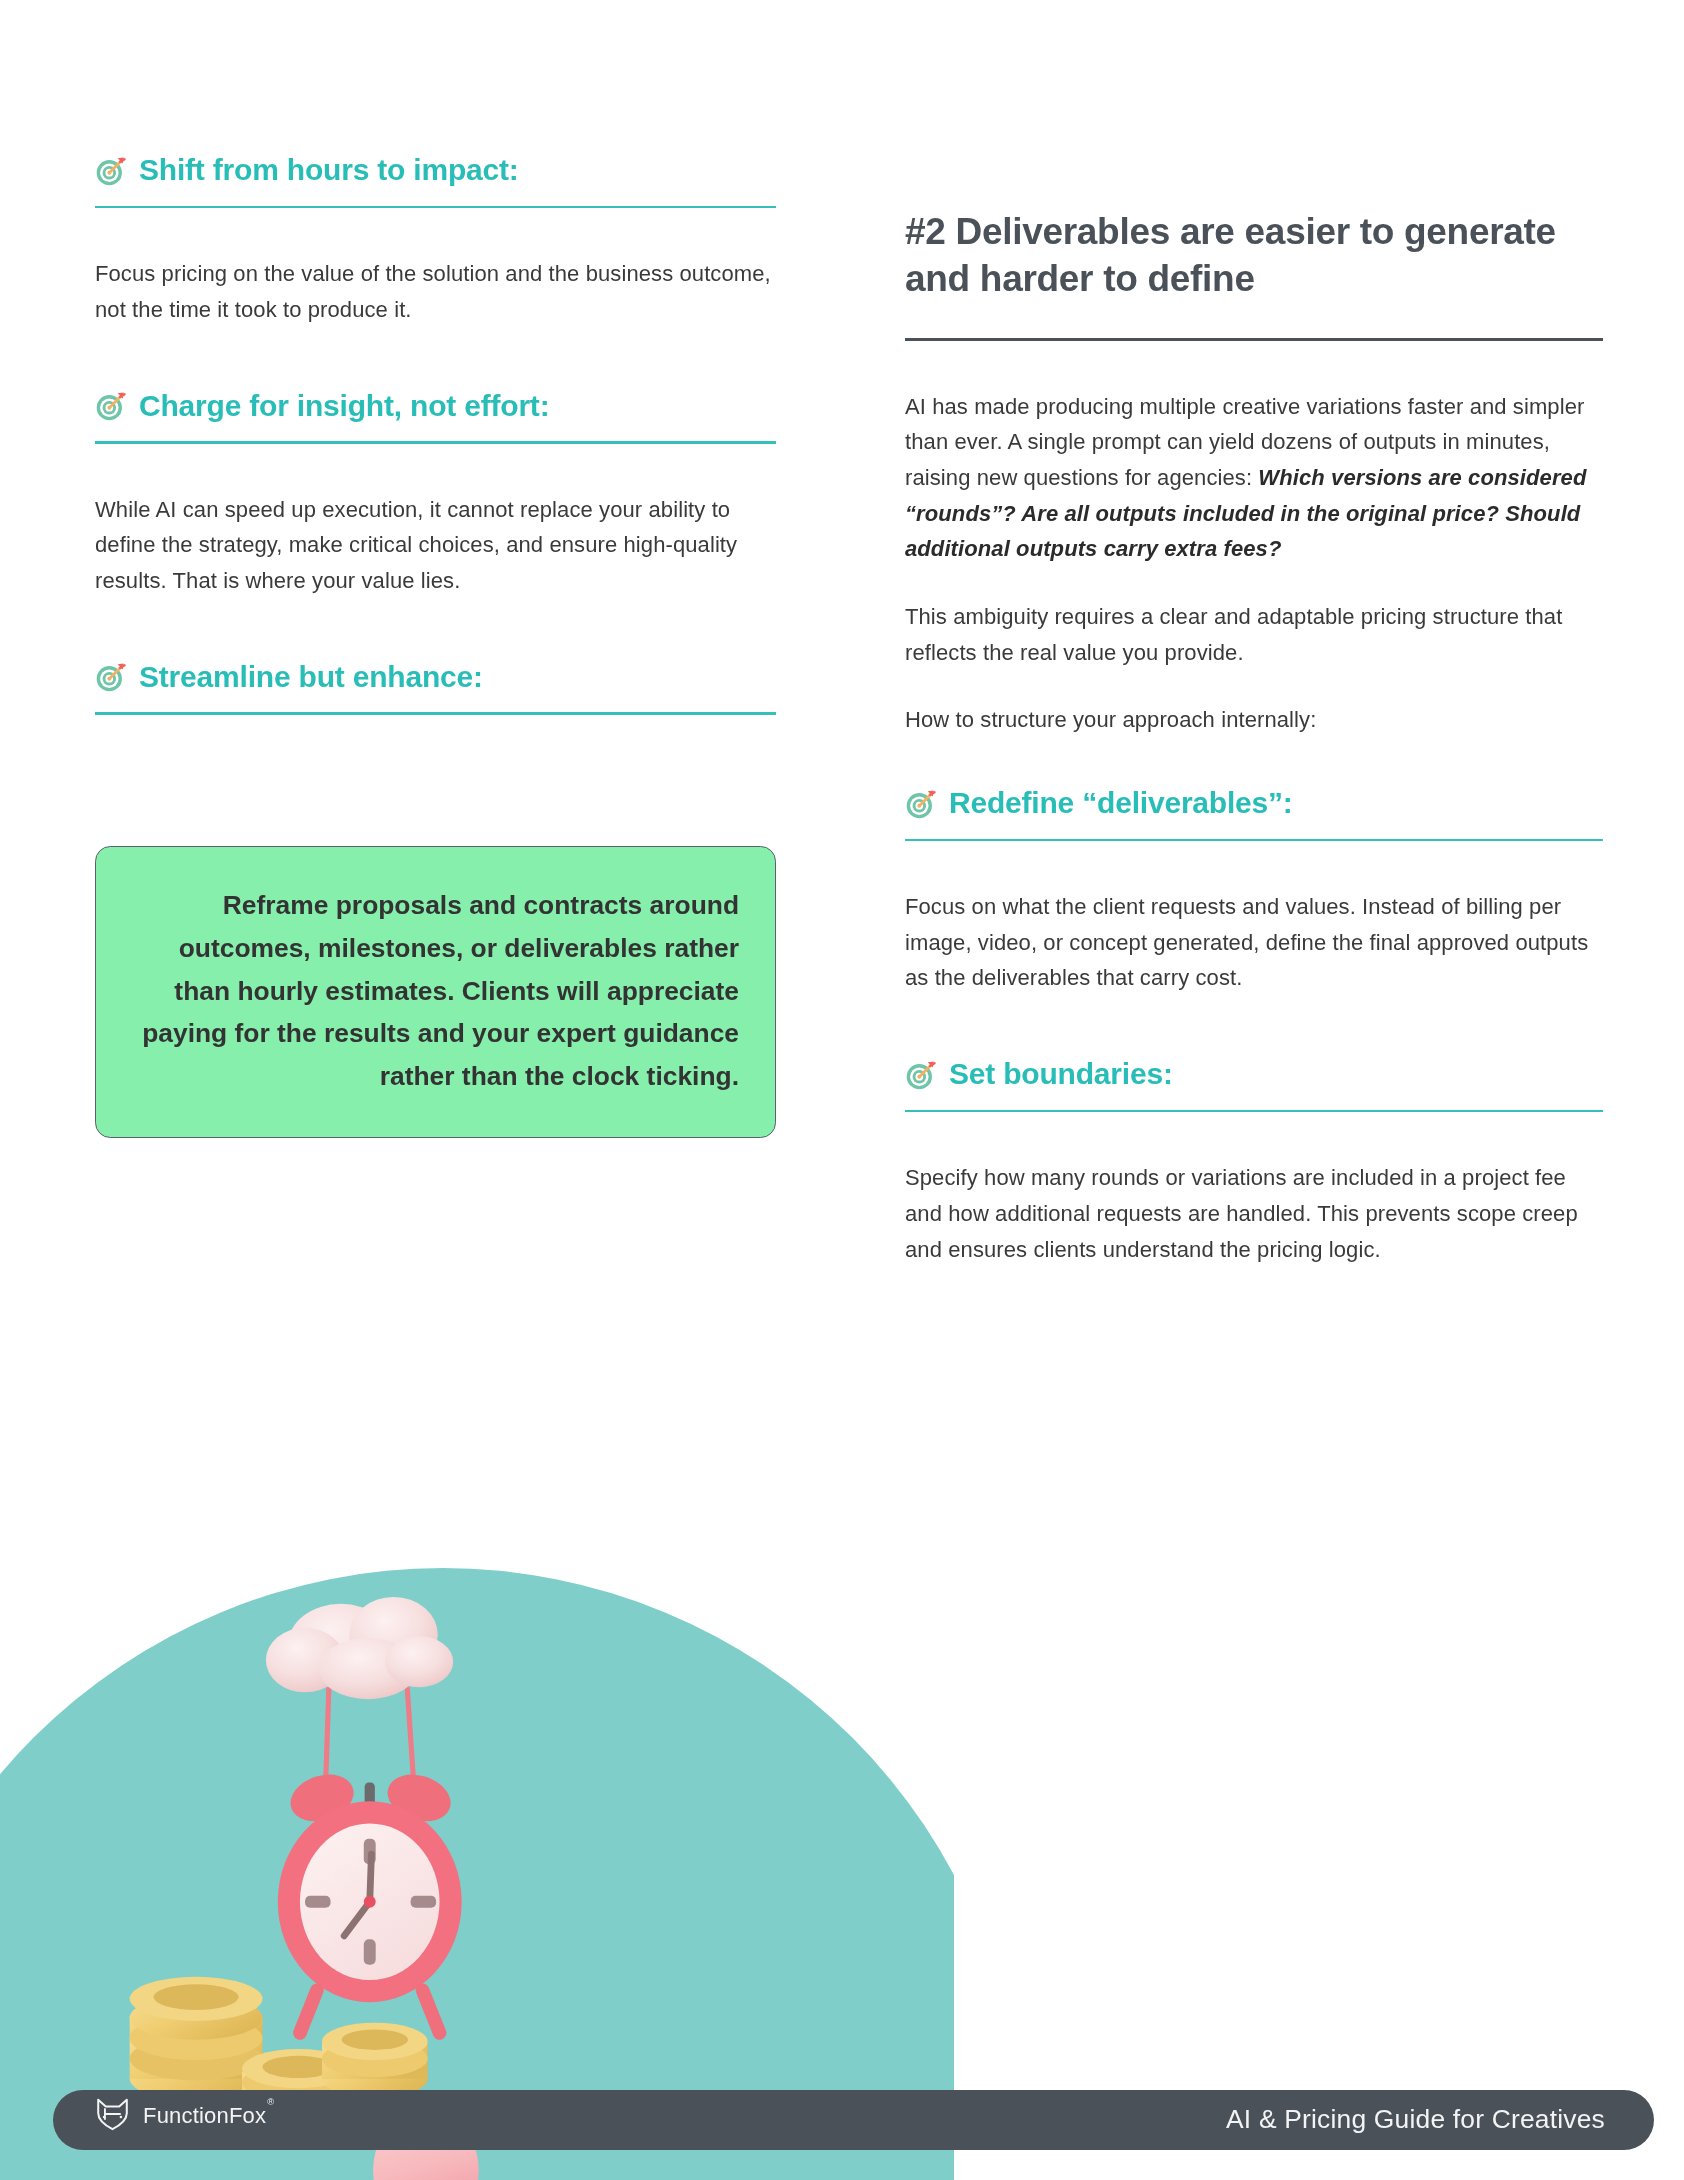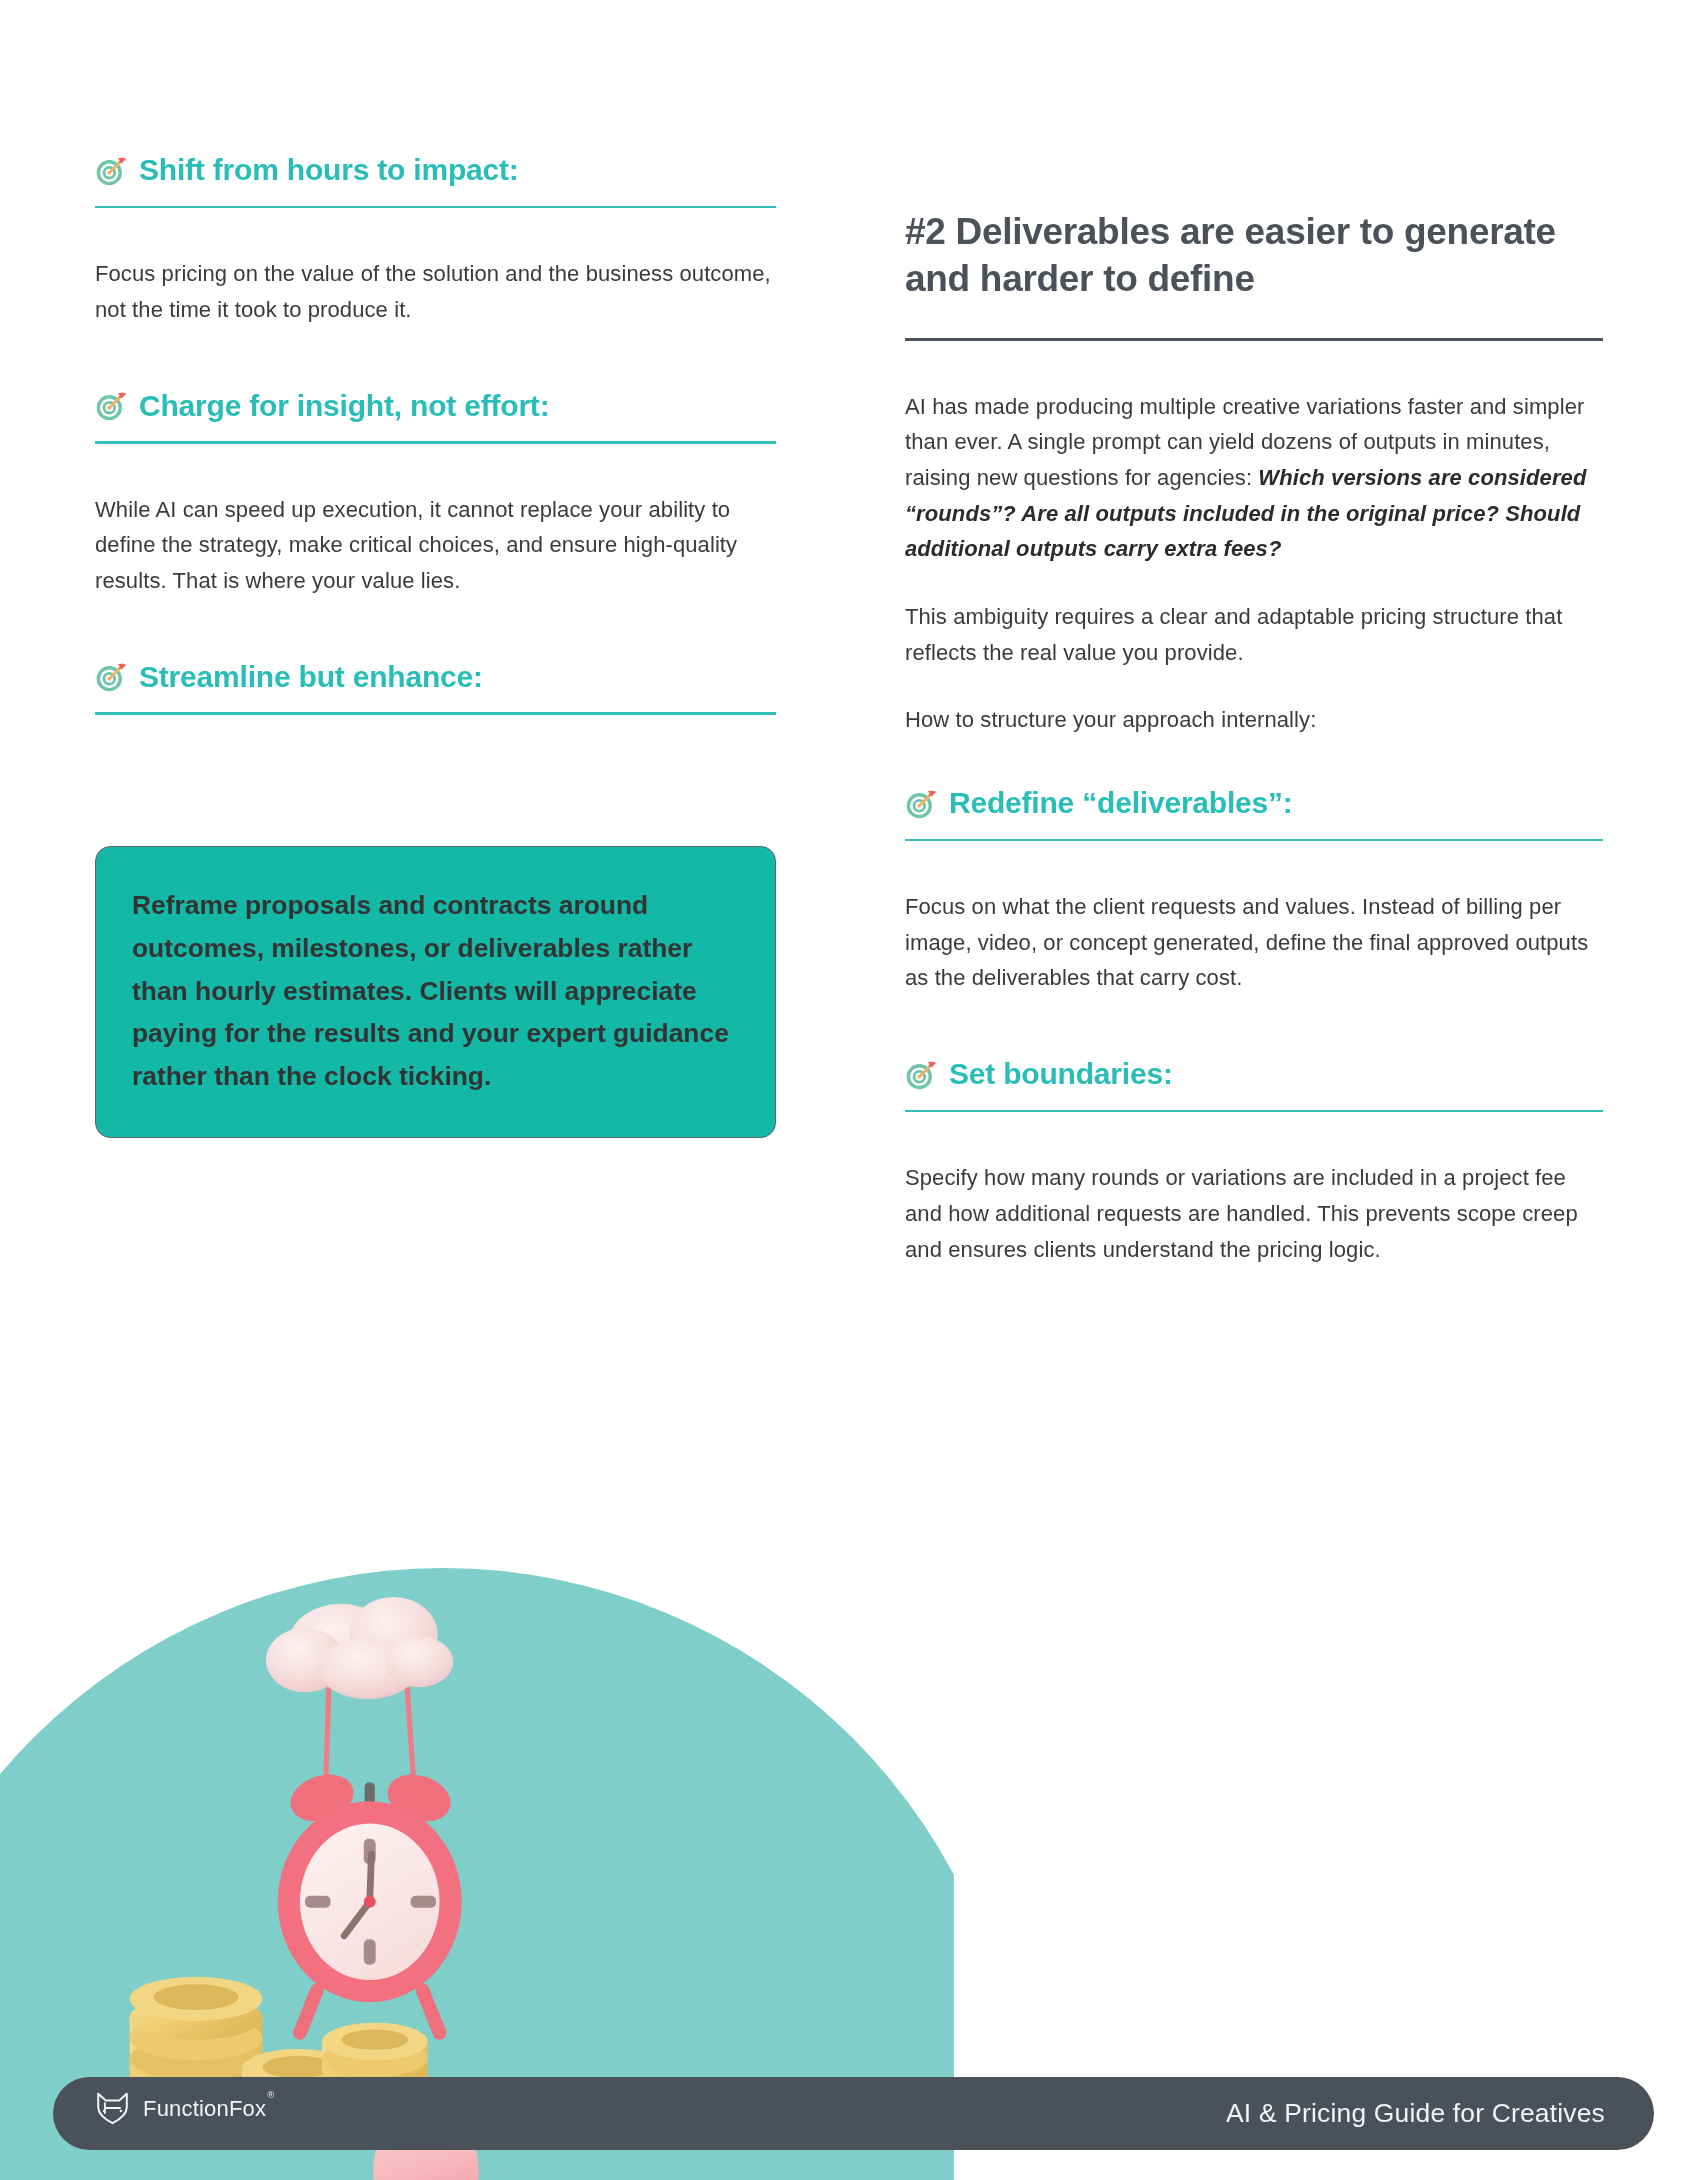--- a/index.html
+++ b/index.html
@@ -48,27 +48,27 @@
     border:1.7px solid #5b6169; border-radius:25px; background:#fff;
   }
   .tip-pill {
     position:absolute; left:0; top:0; height:49px;
     background:#4B5158; border-radius:25px;
     display:flex; align-items:center; padding:0 25.6px 0 31px;
   }
   .tip-pill-label { font-size:25.6px; font-weight:700; color:#FBB040; letter-spacing:0.2px; }
   .tip-box {
     margin-top:22px; border:1.7px solid #5b6169; border-radius:15.3px;
-    background:#14b8a6; padding:37px 36px 39px 36px;
+    background:#86efac; padding:37px 36px 39px 36px;text-align:right;
   }
   .tip-box-text { font-size:26.4px; font-weight:700; line-height:1.62; color:#333; }
 
   
   .footer {
-    position:absolute; left:53px; bottom:31px; width:1601px; height:73px;
+    position:absolute; left:53px; bottom:31px; width:1601px; height:60px;
     background:#4B5158; border-radius:37px;
     display:flex; align-items:center; justify-content:space-between;
     padding:0 49px 9px 41px;
   }
   .brand { display:flex; align-items:center; gap:12px; }
   .brand-name { font-size:22px; color:#f2f4f5; letter-spacing:0.2px; position:relative; }
   .brand-name sup { font-size:9.4px; position:relative; top:-9.4px; left:0.9px; }
   .footer-title { font-size:26.4px; color:#f2f4f5; letter-spacing:0.2px;margin-top:8px; }
 </style>
 </head>

